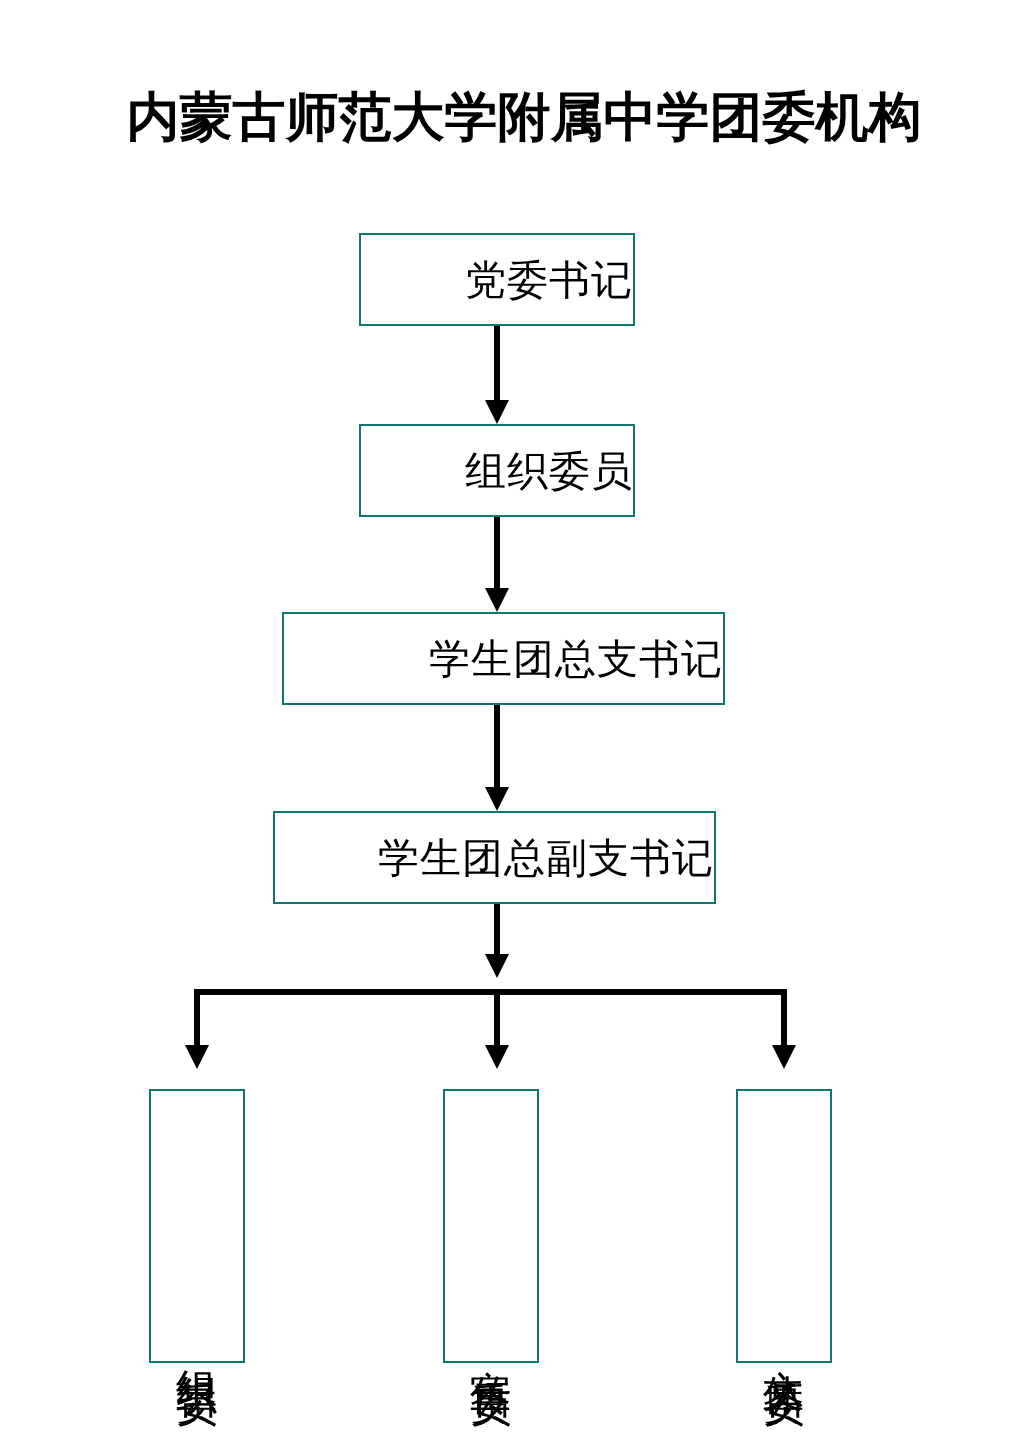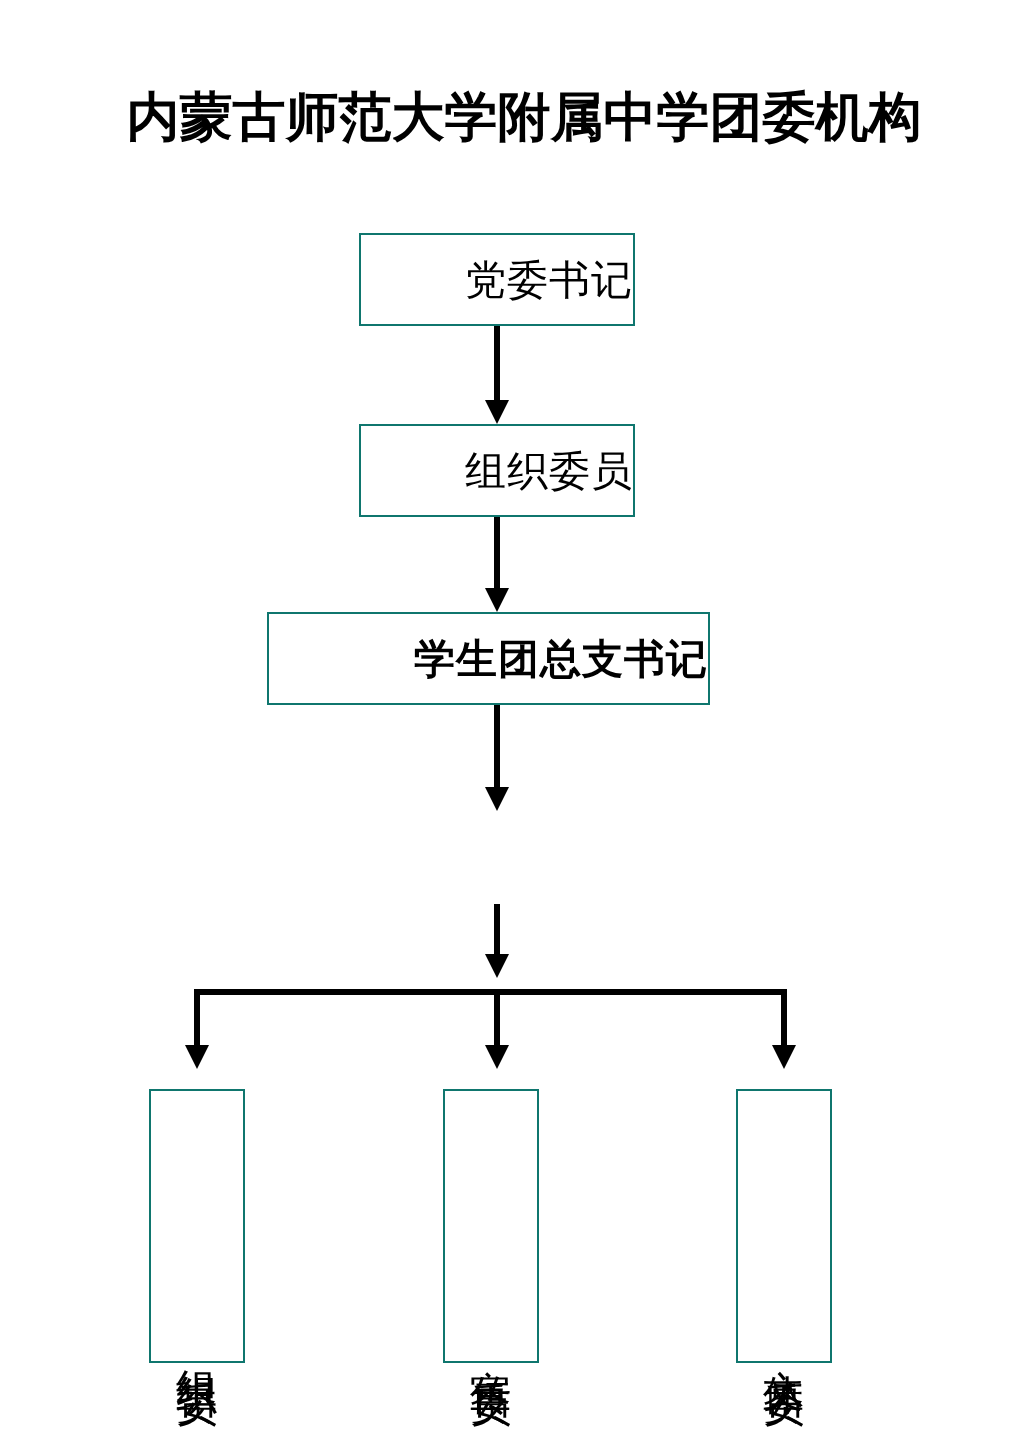--- a/index.html
+++ b/index.html
@@ -104,29 +104,32 @@
 
   <div class="node node-h" style="left:359px; top:424px; width:276px; height:93px;">
     <span>组织委员</span>
   </div>
 
   <div class="arrow" style="left:483px; top:517px; width:28px; height:95px;">
     <div class="shaft" style="height:71px;"></div>
     <div class="head" style="top:71px;"></div>
   </div>
 
-  <div class="node node-h" style="left:267px; top:612px; width:443px; height:93px;font-weight:bold;">
+  <div class="node node-h" style="left:282px; top:612px; width:443px; height:93px;">
     <span>学生团总支书记</span>
   </div>
 
   <div class="arrow" style="left:483px; top:705px; width:28px; height:106px;">
     <div class="shaft" style="height:82px;"></div>
     <div class="head" style="top:82px;"></div>
   </div>
 
+  <div class="node node-h" style="left:273px; top:811px; width:443px; height:93px;">
+    <span>学生团总副支书记</span>
+  </div>
 
   <div class="arrow" style="left:483px; top:904px; width:28px; height:88px;">
     <div class="shaft" style="height:50px;"></div>
     <div class="head" style="top:50px;"></div>
   </div>
 
   <div class="hbar" style="left:194px; top:989px; width:593px;"></div>
 
   <div class="arrow" style="left:183px; top:989px; width:28px; height:80px;">
     <div class="shaft" style="height:56px;"></div>

